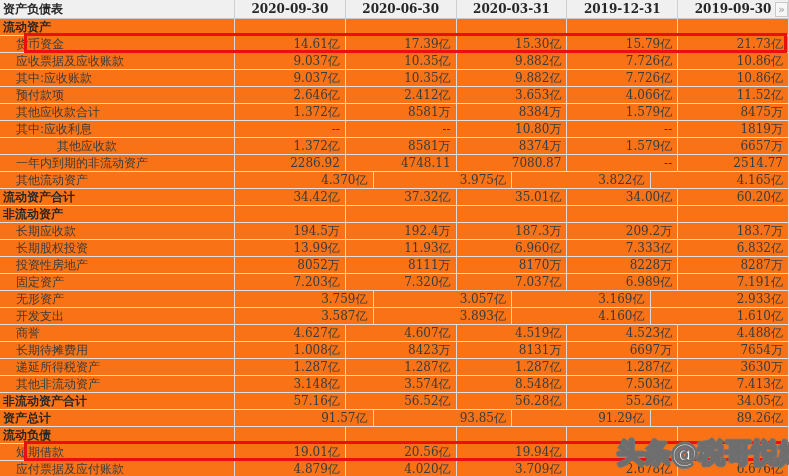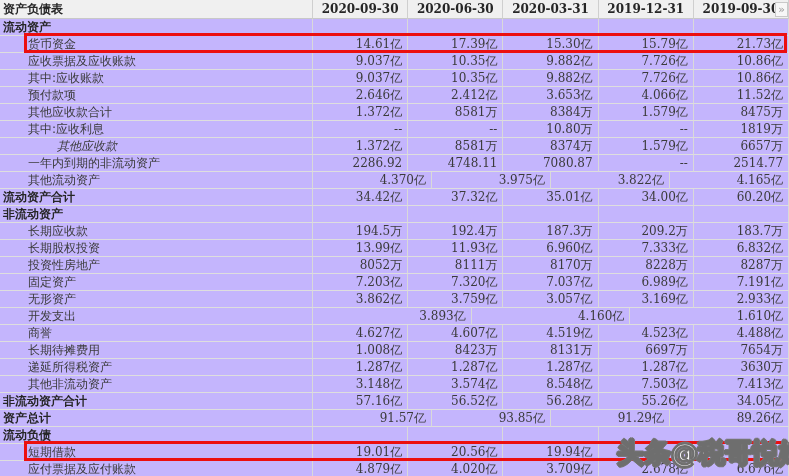--- a/index.html
+++ b/index.html
@@ -4,43 +4,43 @@
 <style>
   * { margin: 0; padding: 0; box-sizing: border-box; }
   html, body { width: 789px; height: 476px; overflow: hidden; background: #ffffff; }
   body {
     font-family: "DejaVu Sans", sans-serif;
     font-size: 12px;
     color: #3b3b3b;
     position: relative;
   }
   .table { position: absolute; top: 0; left: 0; width: 789px; }
-  .row { display: flex; height: 17px; line-height: 16px; position: relative; background: #c4b5fd; }
+  .row { display: flex; height: 17px; line-height: 16px; position: relative; background: #f97316; }
   .row.header {
     height: 19px; line-height: 18px;
     background: #f0f0f0;
     font-weight: bold;
     color: #262626;
   }
   .cell {
     border-right: 1px solid #d9d9d9;
     border-bottom: 1px solid #dedede;
     overflow: hidden; white-space: nowrap;
     height: 100%;
   }
   .row.header .cell { border-bottom: 1px solid #c8c8c8; border-right: 1px solid #cfcfcf; }
-  .cell.label { width: 313px; flex: none; padding-left: 3px; }
+  .cell.label { width: 235px; flex: none; padding-left: 3px; }
   .cell.val {
     flex: 1 1 0; text-align: right; padding-right: 5px;
     font-family: "DejaVu Serif", serif;
   }
   .row.header .cell.val { text-align: center; padding-right: 0; }
   .row.section .cell.label { font-weight: bold; color: #262626; }
-  .row.item .cell.label { padding-left: 28px; }
-  .row.item2 .cell.label { padding-left: 57px; font-style: italic; }
+  .row.item .cell.label { padding-left: 16px; }
+  .row.item2 .cell.label { padding-left: 57px; }
   .hl-box {
     position: absolute; left: 24px; right: 2px; top: -3px; bottom: 0px;
     border: 3px solid #ec0f0f;
     z-index: 4; pointer-events: none;
   }
   .more-btn {
     position: absolute; top: 2px; right: 1px;
     width: 13px; height: 15px;
     background: #f7f7f7; border: 1px solid #c9c9c9;
     color: #9a9a9a; font-size: 11px; line-height: 13px; text-align: center;
@@ -195,28 +195,28 @@
       <div class="row item">
         <div class="cell label">固定资产</div>
         <div class="cell val">7.203亿</div>
         <div class="cell val">7.320亿</div>
         <div class="cell val">7.037亿</div>
         <div class="cell val">6.989亿</div>
         <div class="cell val">7.191亿</div>
       </div>
       <div class="row item">
         <div class="cell label">无形资产</div>
-        <div class="cell val">3.862亿</div>
         <div class="cell val">3.759亿</div>
         <div class="cell val">3.057亿</div>
         <div class="cell val">3.169亿</div>
         <div class="cell val">2.933亿</div>
       </div>
       <div class="row item">
         <div class="cell label">开发支出</div>
+        <div class="cell val">3.587亿</div>
         <div class="cell val">3.893亿</div>
         <div class="cell val">4.160亿</div>
         <div class="cell val">1.610亿</div>
       </div>
       <div class="row item">
         <div class="cell label">商誉</div>
         <div class="cell val">4.627亿</div>
         <div class="cell val">4.607亿</div>
         <div class="cell val">4.519亿</div>
         <div class="cell val">4.523亿</div>

